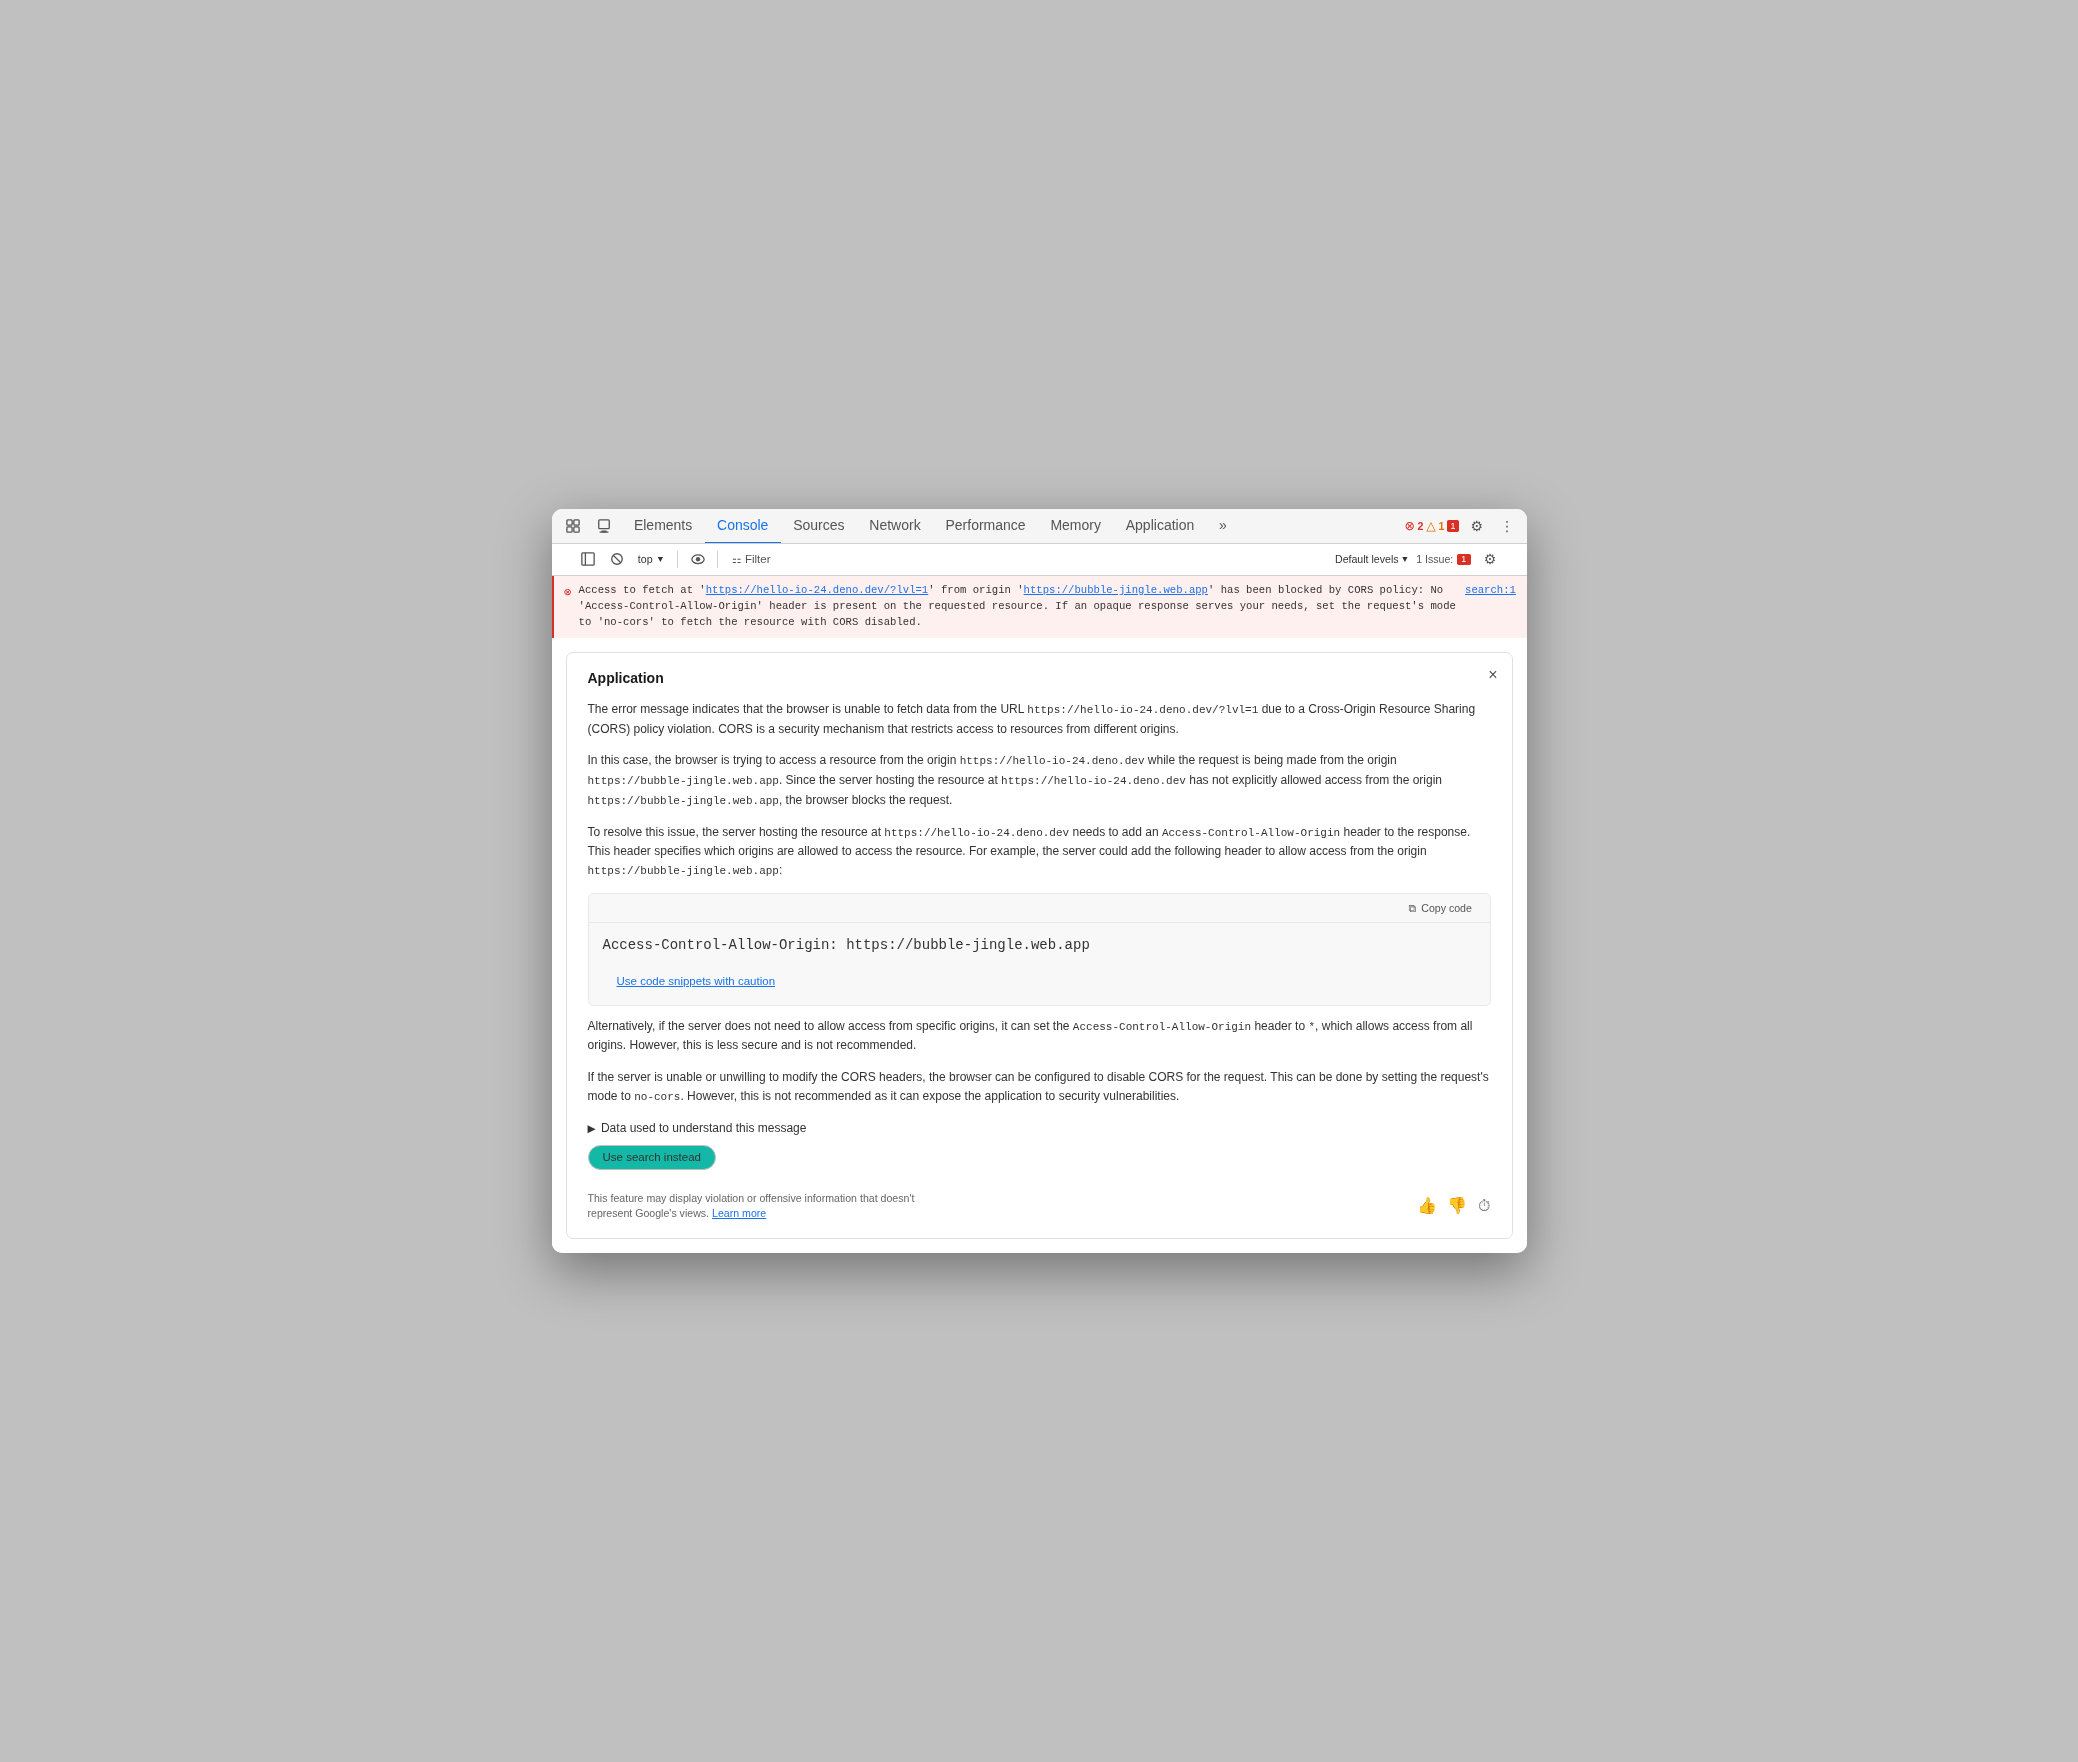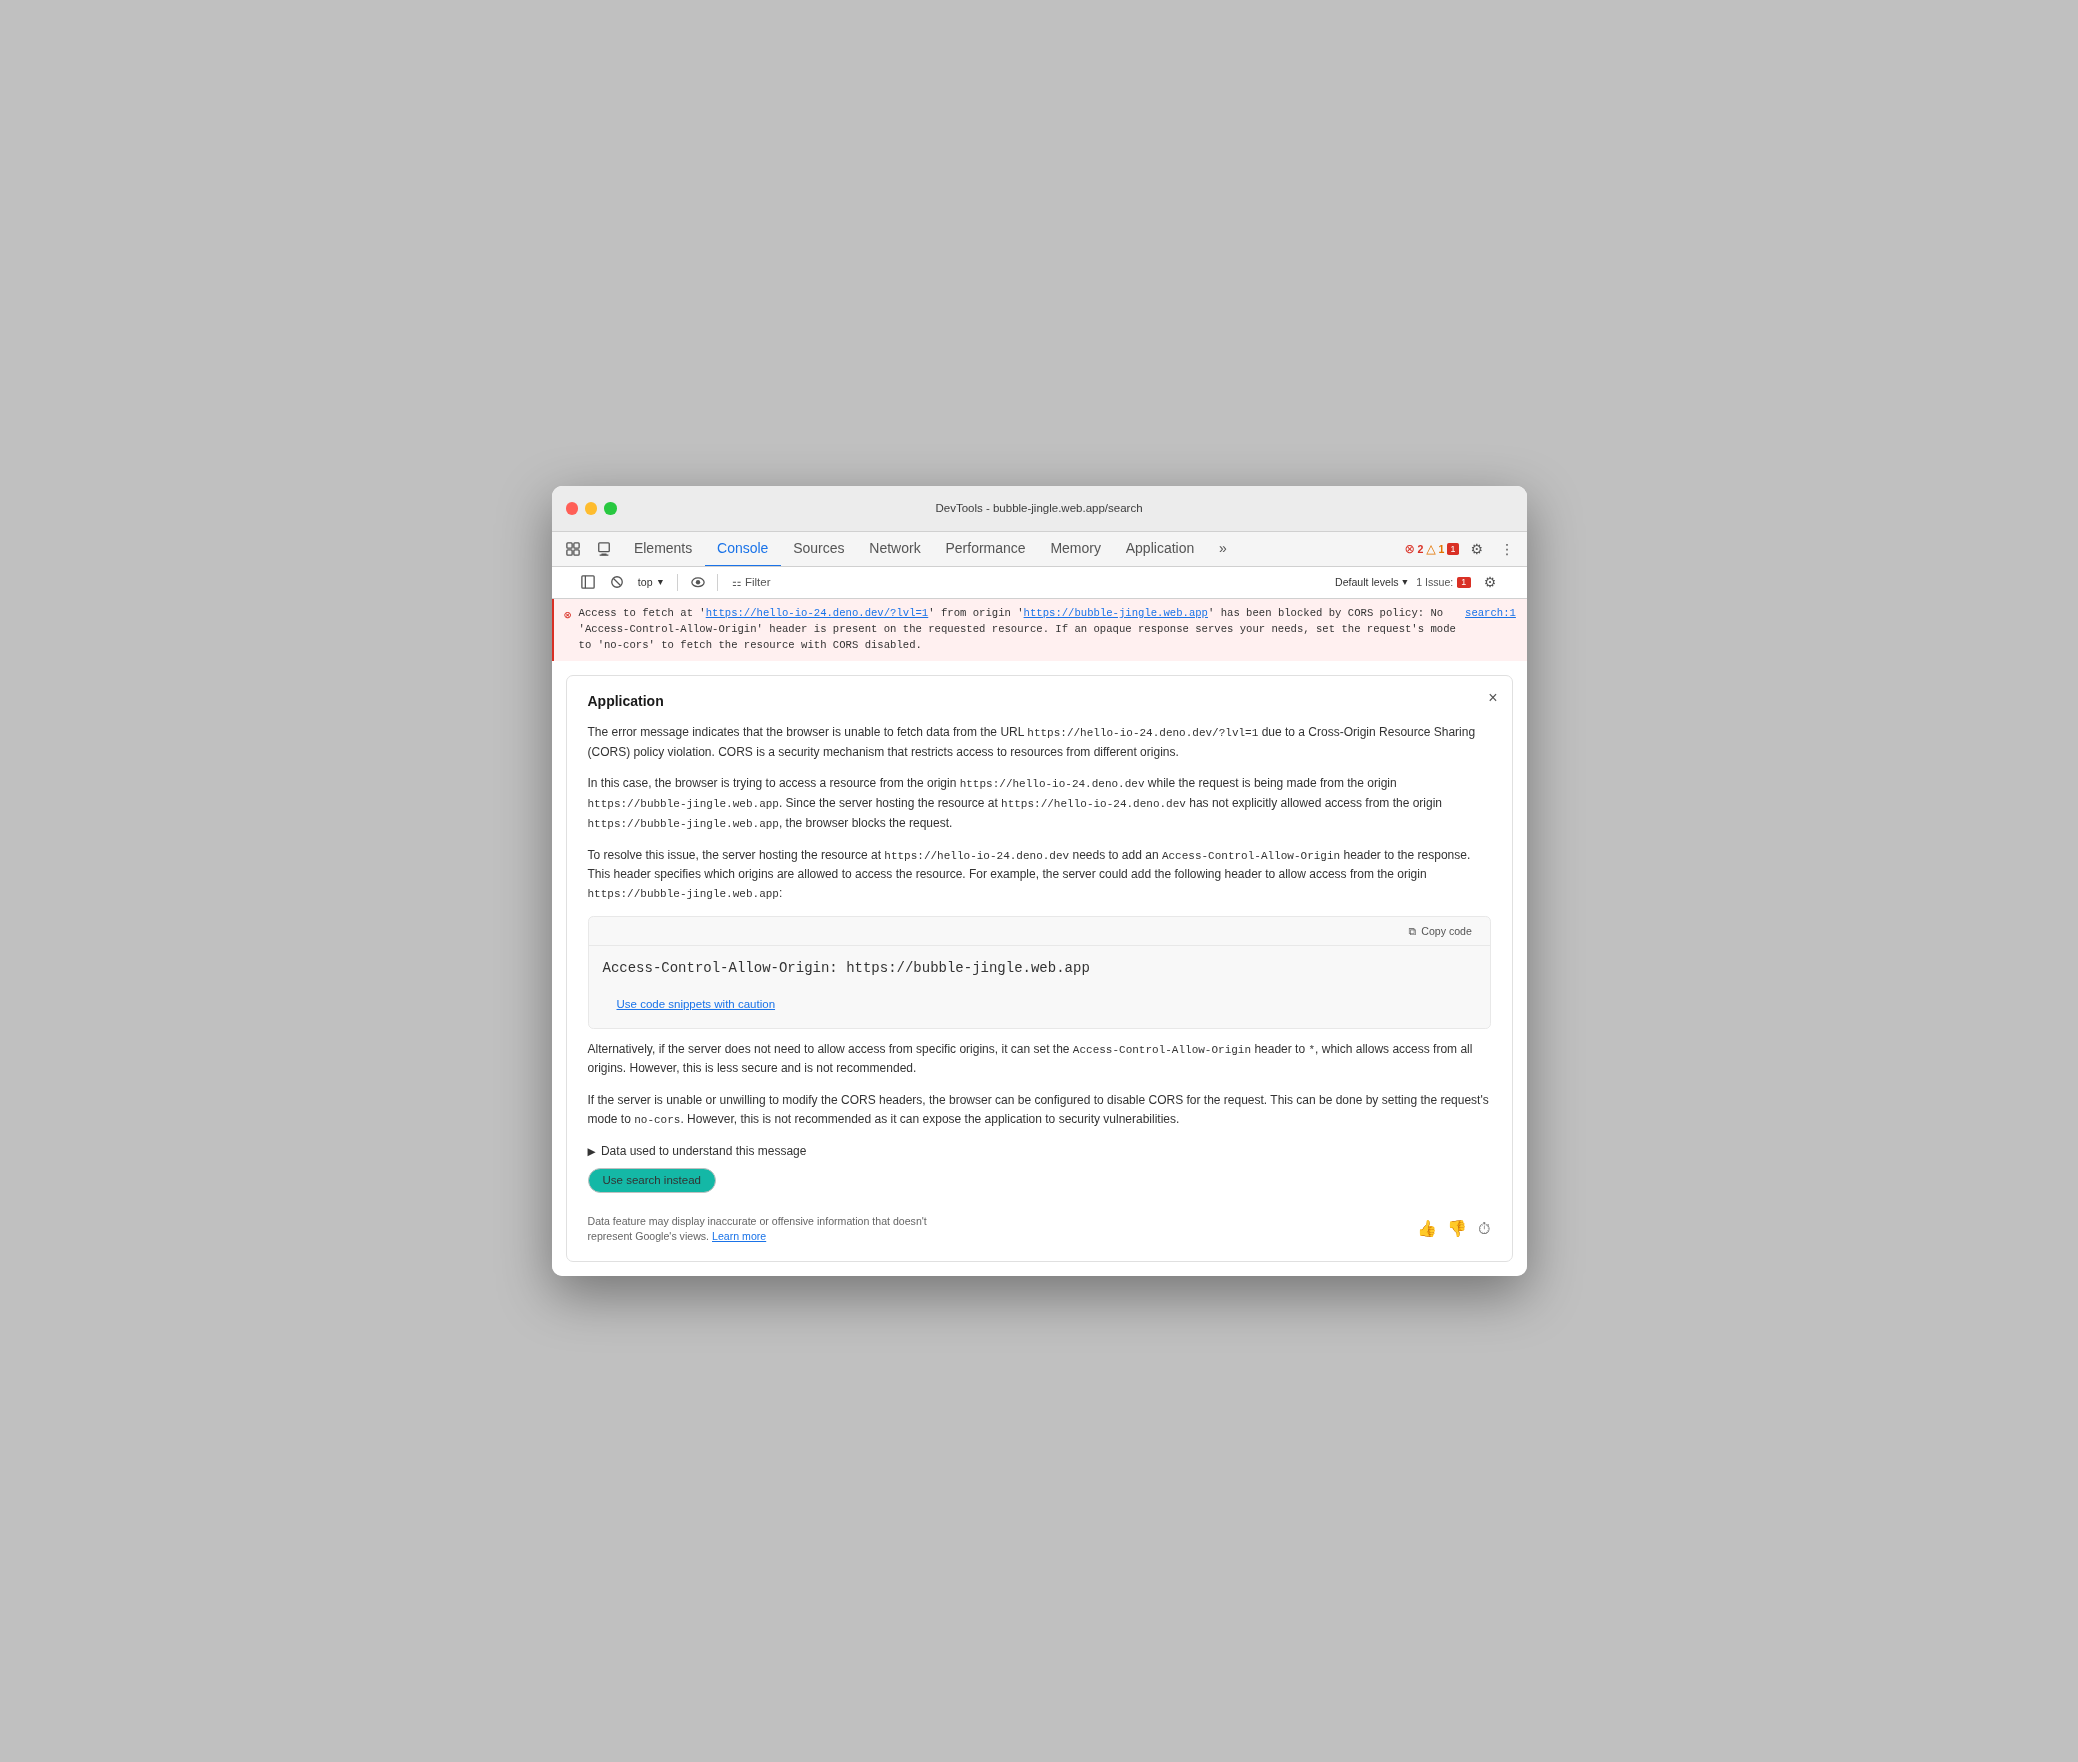--- a/index.html
+++ b/index.html
@@ -323,28 +323,20 @@
     
     .console-content::-webkit-scrollbar { width: 7px; }
     .console-content::-webkit-scrollbar-track { background: #f0f0f0; }
     .console-content::-webkit-scrollbar-thumb { background: #c0c0c0; border-radius: 3.5px; }
   </style>
 </head>
 <body>
 
 <div class="window">
 
-  <div class="titlebar">
-    <div class="titlebar-buttons">
-      <button class="tb-btn tb-close"></button>
-      <button class="tb-btn tb-min"></button>
-      <button class="tb-btn tb-max"></button>
-    </div>
-    <span class="titlebar-title">DevTools - bubble-jingle.web.app/search</span>
-  </div>
 
   <div class="tabs-row">
     <div class="tab-icon">
       <svg width="14" height="14" viewBox="0 0 16 16" fill="none">
         <rect x="1" y="1" width="6" height="6" rx="1" stroke="#555" stroke-width="1.5"></rect>
         <rect x="9" y="1" width="6" height="6" rx="1" stroke="#555" stroke-width="1.5"></rect>
         <rect x="1" y="9" width="6" height="6" rx="1" stroke="#555" stroke-width="1.5"></rect>
         <rect x="9" y="9" width="6" height="6" rx="1" stroke="#555" stroke-width="1.5"></rect>
       </svg>
     </div>
@@ -487,21 +479,21 @@
         <span class="arrow">▶</span>
         <span>Data used to understand this message</span>
       </div>
 
       
       <button class="use-search-btn">Use search instead</button>
 
       
       <div class="disclaimer-row">
         <div class="disclaimer-text">
-          <span>Data feature may display inaccurate or offensive information that doesn't represent Google's views.</span>
+          <span>This feature may display violation or offensive information that doesn't represent Google's views.</span>
           <a>Learn more</a>
         </div>
         <div class="feedback-icons">
           <span class="feedback-icon">👍</span>
           <span class="feedback-icon">👎</span>
           <span class="feedback-icon">⏱</span>
         </div>
       </div>
     </div>
   </div>

